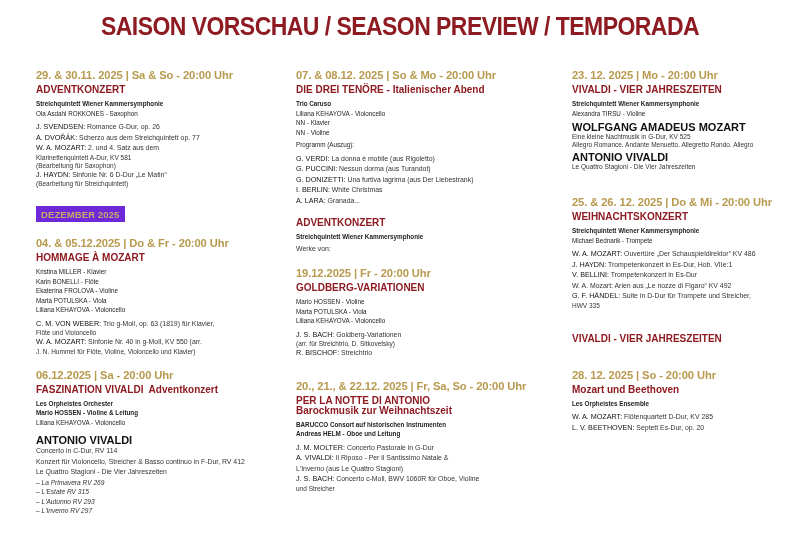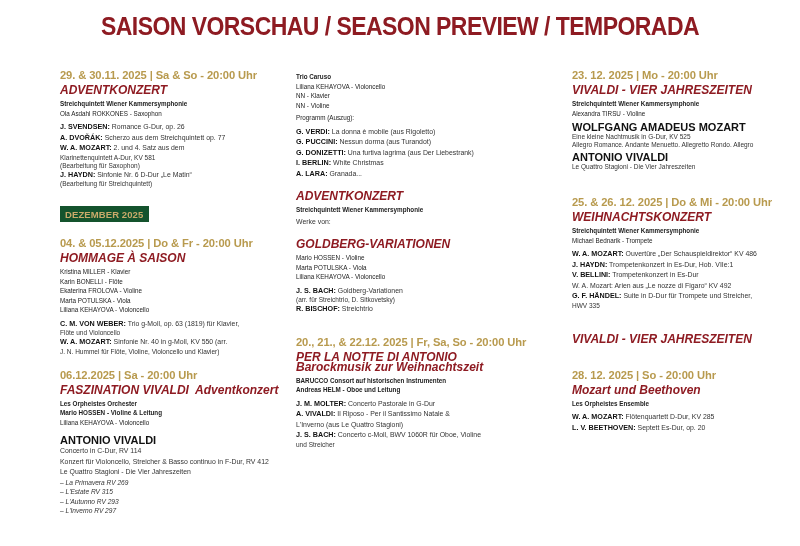--- a/index.html
+++ b/index.html
@@ -4,38 +4,38 @@
 <style>
   * { box-sizing: border-box; margin: 0; padding: 0; }
   html, body { width: 800px; height: 546px; background: #ffffff; overflow: hidden; }
   body { font-family: "Liberation Sans", "DejaVu Sans", sans-serif; color: #222; position: relative; }
   .title {
     position: absolute; top: 12px; left: 0; width: 800px; text-align: center;
     font-family: "Liberation Sans", sans-serif; font-weight: bold; font-size: 25px;
     color: #8e1b22; letter-spacing: -0.6px; transform: scaleX(0.92);
   }
   .col { position: absolute; top: 68px; }
-  .col1 { left: 60px; width: 245px; }
+  .col1 { left: 36px; width: 245px; }
   .col2 { left: 296px; width: 245px; }
   .col3 { left: 572px; width: 250px; }
   .event { margin-bottom: 12px; }
   .date { font-weight: bold; font-size: 11.2px; color: #b89a4e; line-height: 14px; margin-bottom: 3px; letter-spacing: -0.1px; }
-  .sub { font-weight: bold; font-size: 12px; color: #8e1b22; line-height: 10px; font-style: italic; }
+  .sub { font-weight: bold; font-size: 10px; color: #8e1b22; line-height: 10px; }
   .sub .extra { font-weight: bold; }
   .ens { font-size: 6.3px; color: #222; line-height: 9.5px; }
   .ens.b { font-weight: bold; }
   .performers { margin-top: 4px; margin-bottom: 4px; }
   .line { font-size: 6.9px; color: #333; line-height: 10.5px; }
-  .line .comp { font-weight: bold; color: #111; font-size: 7.2px; margin-top: 10px; }
+  .line .comp { font-weight: normal; color: #111; font-size: 7.2px; margin-top: 10px; }
   .cont { font-size: 6.5px; color: #333; line-height: 9px; margin-top: -1px; }
   .hdr { font-weight: bold; font-size: 11px; color: #111; line-height: 11px; margin-top: 2px; }
   .plain { font-size: 6.9px; color: #333; line-height: 10.5px; }
   .it { font-style: italic; font-size: 6.6px; color: #333; line-height: 9.5px; }
   .month {
-    display: inline-block; background: #14532d; color: #c9aa6a; font-weight: bold;
+    display: inline-block; background: #6d28d9; color: #c9aa6a; font-weight: bold;
     font-size: 9.5px; padding: 3px 6px 2px 5px; margin: 6px 0 14px 0; letter-spacing: 0.1px;
   }
   .gap { height: 8px; }
 </style>
 </head>
 <body>
 
 <h1 class="title">SAISON VORSCHAU / SEASON PREVIEW / TEMPORADA</h1>
 
 <div class="col col1">
@@ -52,21 +52,21 @@
     <div class="cont">Klarinettenquintett A-Dur, KV 581</div>
     <div class="cont">(Bearbeitung für Saxophon)</div>
     <div class="line"><span class="comp">J. HAYDN:</span><span> Sinfonie Nr. 6 D-Dur „Le Matin“</span></div>
     <div class="cont">(Bearbeitung für Streichquintett)</div>
   </div>
 
   <div class="month">DEZEMBER 2025</div>
 
   <div class="event">
     <div class="date">04. &amp; 05.12.2025 | Do &amp; Fr - 20:00 Uhr</div>
-    <div class="sub">HOMMAGE À SAISON</div>
+    <div class="sub">HOMMAGE À MOZART</div>
     <div class="performers">
       <div class="ens">Kristina MILLER - Klavier</div>
       <div class="ens">Karin BONELLI - Flöte</div>
       <div class="ens">Ekaterina FROLOVA - Violine</div>
       <div class="ens">Marta POTULSKA - Viola</div>
       <div class="ens">Liliana KEHAYOVA - Violoncello</div>
     </div>
     <div class="line"><span class="comp">C. M. VON WEBER:</span><span> Trio g-Moll, op. 63 (1819) für Klavier,</span></div>
     <div class="cont">Flöte und Violoncello</div>
     <div class="line"><span class="comp">W. A. MOZART:</span><span> Sinfonie Nr. 40 in g-Moll, KV 550 (arr.</span></div>
@@ -87,20 +87,22 @@
     <div class="plain">Le Quattro Stagioni - Die Vier Jahreszeiten</div>
     <div class="it">– La Primavera RV 269</div>
     <div class="it">– L'Estate RV 315</div>
     <div class="it">– L'Autunno RV 293</div>
     <div class="it">– L'Inverno RV 297</div>
   </div>
 </div>
 
 <div class="col col2">
   <div class="event">
+    <div class="date">07. &amp; 08.12. 2025 | So &amp; Mo - 20:00 Uhr</div>
+    <div class="sub">DIE DREI TENÖRE - Italienischer Abend</div>
     <div class="performers">
       <div class="ens b">Trio Caruso</div>
       <div class="ens">Liliana KEHAYOVA - Violoncello</div>
       <div class="ens">NN - Klavier</div>
       <div class="ens">NN - Violine</div>
       <div class="ens" style="margin-top:3px">Programm (Auszug):</div>
     </div>
     <div class="line"><span class="comp">G. VERDI:</span><span> La donna è mobile (aus Rigoletto)</span></div>
     <div class="line"><span class="comp">G. PUCCINI:</span><span> Nessun dorma (aus Turandot)</span></div>
     <div class="line"><span class="comp">G. DONIZETTI:</span><span> Una furtiva lagrima (aus Der Liebestrank)</span></div>
@@ -110,20 +112,21 @@
 
   <div class="event">
     <div class="sub">ADVENTKONZERT</div>
     <div class="performers">
       <div class="ens b">Streichquintett Wiener Kammersymphonie</div>
       <div class="plain" style="margin-top:2px">Werke von:</div>
     </div>
   </div>
 
   <div class="event">
+    <div class="date">19.12.2025 | Fr - 20:00 Uhr</div>
     <div class="sub">GOLDBERG-VARIATIONEN</div>
     <div class="performers">
       <div class="ens">Mario HOSSEN - Violine</div>
       <div class="ens">Marta POTULSKA - Viola</div>
       <div class="ens">Liliana KEHAYOVA - Violoncello</div>
     </div>
     <div class="line"><span class="comp">J. S. BACH:</span><span> Goldberg-Variationen</span></div>
     <div class="cont">(arr. für Streichtrio, D. Sitkovetsky)</div>
     <div class="line"><span class="comp">R. BISCHOF:</span><span> Streichtrio</span></div>
   </div>

